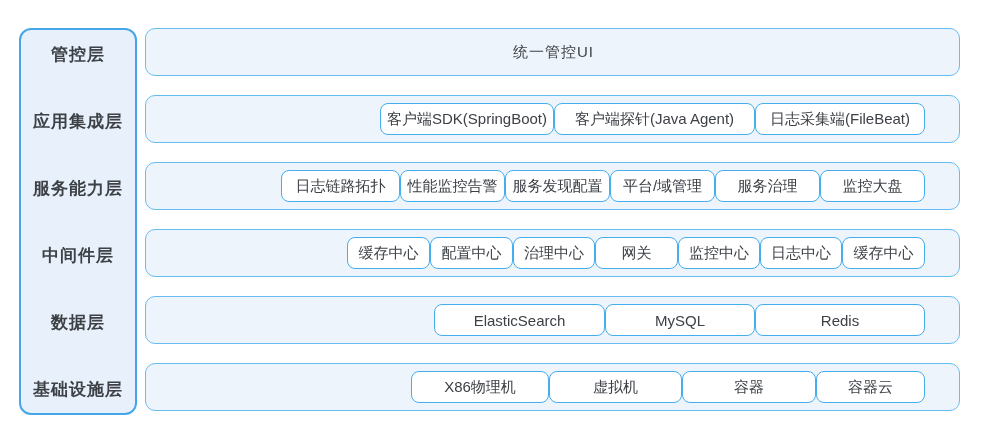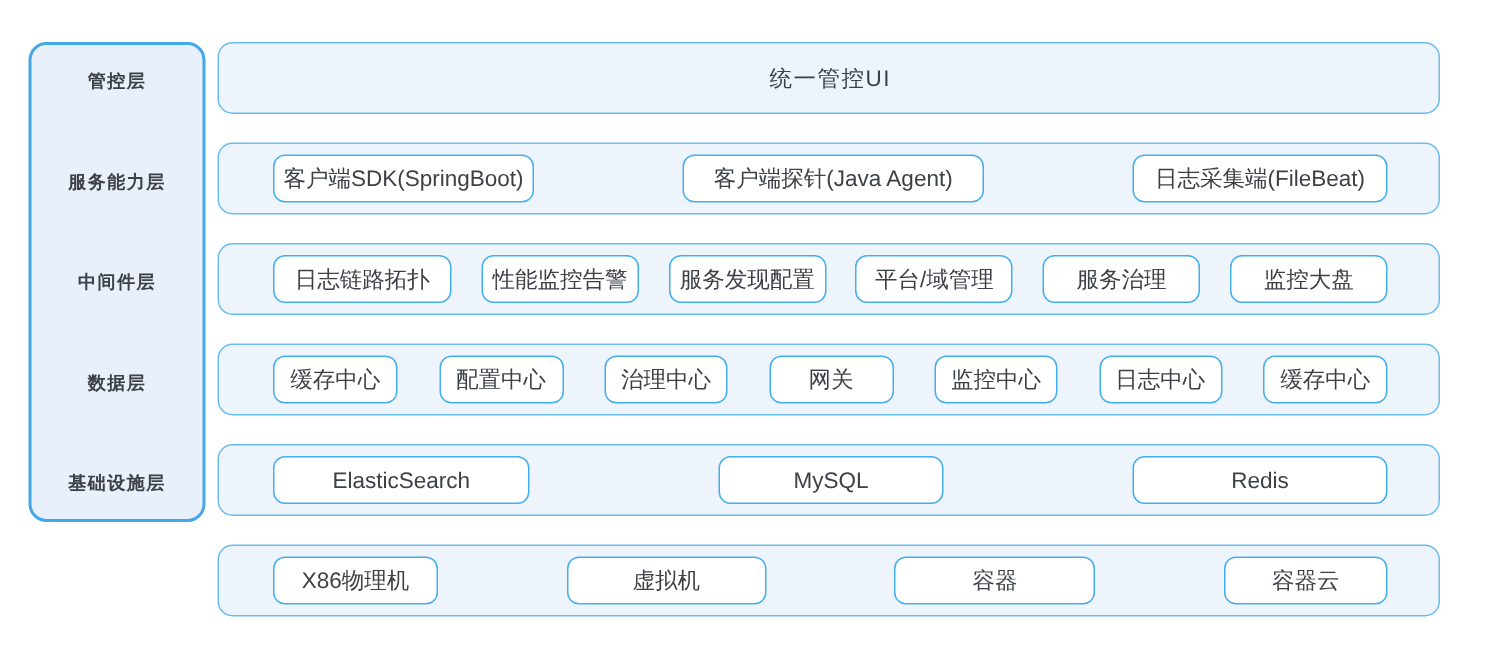--- a/index.html
+++ b/index.html
@@ -11,38 +11,39 @@
     --node-fill:#ffffff;
     --text:#3d4146;
   }
   *{box-sizing:border-box;margin:0;padding:0;}
   html,body{width:1000px;height:439px;background:#ffffff;overflow:hidden;
     font-family:"Liberation Sans","DejaVu Sans",sans-serif;color:var(--text);}
   .diagram{position:absolute;left:19px;top:28px;display:flex;gap:8px;align-items:flex-start;}
   .sidebar{width:118px;border:2px solid var(--sidebar-border);border-radius:12px;
     background:var(--sidebar-fill);display:flex;flex-direction:column;gap:19px;padding:0;}
   .side-label{height:48px;display:flex;align-items:center;justify-content:center;
-    font-size:12px;font-weight:bold;letter-spacing:1px;white-space:nowrap;}
+    font-size:17px;font-weight:bold;letter-spacing:1px;white-space:nowrap;}
   .main{display:flex;flex-direction:column;gap:19px;width:815px;}
   .row{height:48px;border:1.5px solid var(--row-border);border-radius:10px;
     background:var(--row-fill);display:flex;align-items:center;
-    justify-content:space-between;padding:0 34px 0 36px;}
+    justify-content:flex-end;padding:0 34px 0 36px;}
   .row.banner{justify-content:center;}
   .banner-text{font-size:15px;letter-spacing:1px;}
   .node{height:32px;background:var(--node-fill);border:1.5px solid var(--node-border);
     border-radius:8px;display:flex;align-items:center;justify-content:center;
     font-size:15px;white-space:nowrap;flex:0 0 auto;}
 </style>
 </head>
 <body>
 
 <div class="diagram">
 
   <div class="sidebar">
     <div class="side-label">管控层</div>
+    <div class="side-label">应用集成层</div>
     <div class="side-label">服务能力层</div>
     <div class="side-label">中间件层</div>
     <div class="side-label">数据层</div>
     <div class="side-label">基础设施层</div>
   </div>
 
   <div class="main">
 
     <div class="row banner">
       <div class="banner-text">统一管控UI</div>
@@ -73,20 +74,20 @@
       <div class="node" style="width:83px">缓存中心</div>
     </div>
 
     <div class="row">
       <div class="node" style="width:171px">ElasticSearch</div>
       <div class="node" style="width:150px">MySQL</div>
       <div class="node" style="width:170px">Redis</div>
     </div>
 
     <div class="row">
-      <div class="node" style="width:110px">X86物理机</div>
+      <div class="node" style="width:138px">X86物理机</div>
       <div class="node" style="width:133px">虚拟机</div>
       <div class="node" style="width:134px">容器</div>
       <div class="node" style="width:109px">容器云</div>
     </div>
 
   </div>
 </div>
 
 </body></html>

